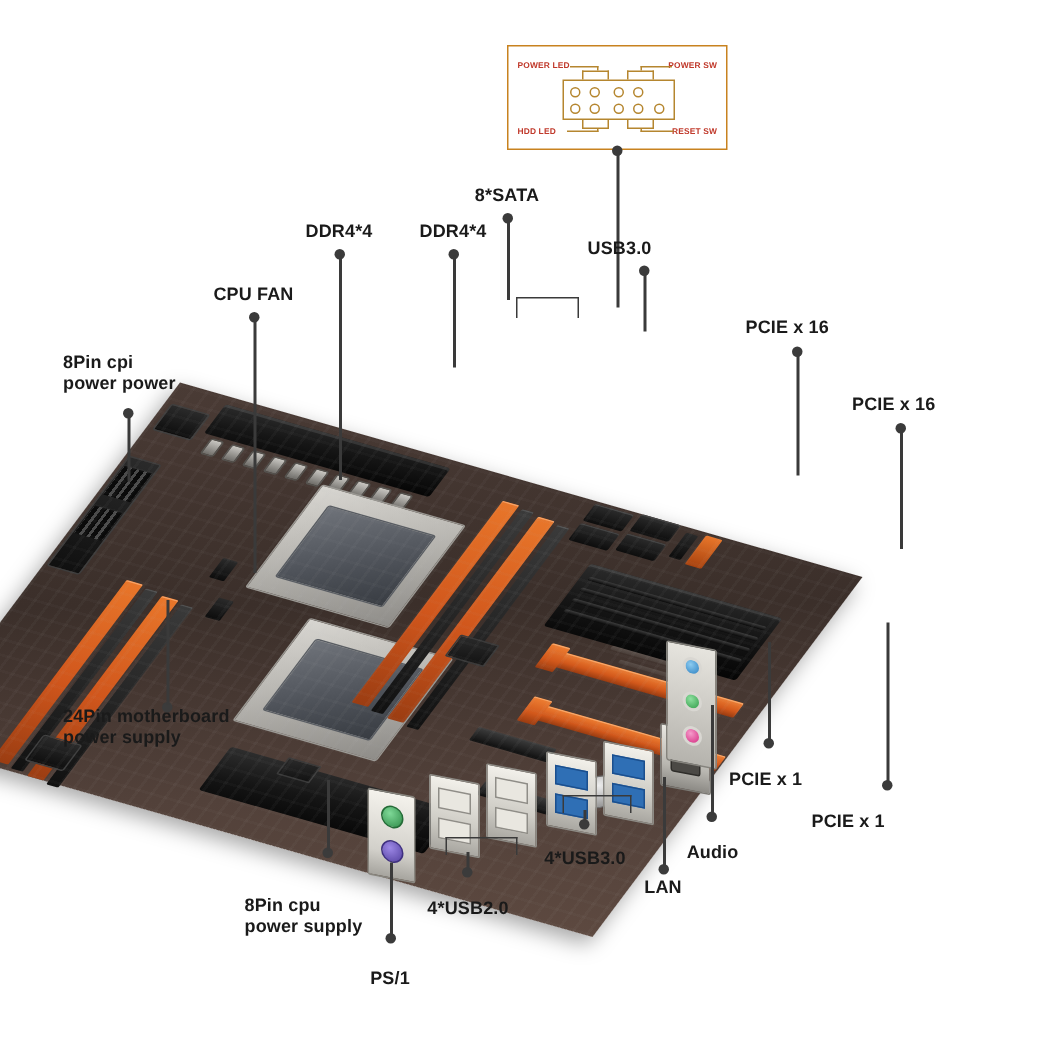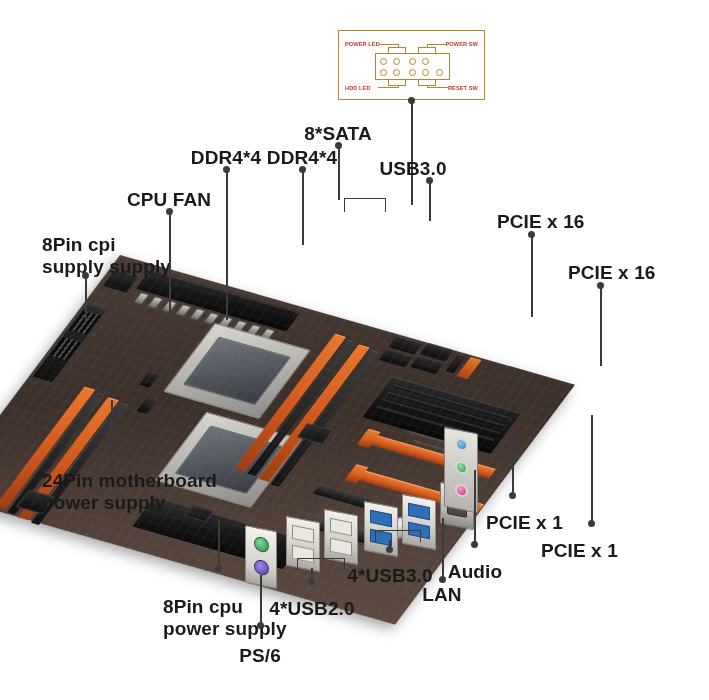--- a/index.html
+++ b/index.html
@@ -15,21 +15,21 @@
     height: 700px;
     background: #ffffff;
     overflow: hidden;
   }
 
   
   .label {
     position: absolute;
     font-family: "Liberation Sans", sans-serif;
     font-weight: bold;
-    font-size: 19px;
+    font-size: 12px;
     line-height: 1.18;
     color: #1a1a1a;
     white-space: pre;
     letter-spacing: .1px;
   }
   .label.c  { text-align: center; }
   .label.l  { text-align: left; }
 
   
   .leader {
@@ -375,21 +375,21 @@
   </div>
 
   <div style="position:absolute; left:444px; top:430px; width:34px; height:80px; transform:skewY(11deg);
               background:linear-gradient(180deg,#e6e4de,#b5b3ad); border:1px solid #85837d; border-radius:2px;">
     <div class="jack" style="left:10px; top:7px;  background:radial-gradient(circle at 38% 34%,#8ccbf0,#2b7fc0);"></div>
     <div class="jack" style="left:10px; top:30px; background:radial-gradient(circle at 38% 34%,#8fe0a0,#2f9a46);"></div>
     <div class="jack" style="left:10px; top:53px; background:radial-gradient(circle at 38% 34%,#f59ccb,#d4287f);"></div>
   </div>
 
   <div class="label l" style="left:42px; top:234px;">8Pin cpi
-supply supply</div>
+power power</div>
   <div class="dot" style="left:82px; top:272px;"></div>
   <div class="leader v" style="left:85px; top:276px; height:45px;"></div>
 
   <div class="label c" style="left:126px; top:189px; width:86px;">CPU FAN</div>
   <div class="dot" style="left:166px; top:208px;"></div>
   <div class="leader v" style="left:169px; top:212px; height:170px;"></div>
 
   <div class="label c" style="left:190px; top:147px; width:72px;">DDR4*4</div>
   <div class="dot" style="left:223px; top:166px;"></div>
   <div class="leader v" style="left:226px; top:170px; height:150px;"></div>
@@ -418,21 +418,21 @@
   <div class="label l" style="left:42px; top:470px;">24Pin motherboard
 power supply</div>
   <div class="dot" style="left:108px; top:468px;"></div>
   <div class="leader v" style="left:111px; top:400px; height:70px;"></div>
 
   <div class="label l" style="left:163px; top:596px;">8Pin cpu
 power supply</div>
   <div class="dot" style="left:215px; top:565px;"></div>
   <div class="leader v" style="left:218px; top:520px; height:47px;"></div>
 
-  <div class="label c" style="left:222px; top:645px; width:76px;">PS/6</div>
+  <div class="label c" style="left:222px; top:645px; width:76px;">PS/1</div>
   <div class="dot" style="left:257px; top:622px;"></div>
   <div class="leader v" style="left:260px; top:575px; height:49px;"></div>
 
   <div class="label c" style="left:268px; top:598px; width:88px;">4*USB2.0</div>
   <div class="dot" style="left:308px; top:578px;"></div>
   <div class="leader v" style="left:311px; top:568px; height:12px;"></div>
   <div class="bracket" style="left:297px; top:558px; width:48px; height:12px;"></div>
 
   <div class="label c" style="left:344px; top:565px; width:92px;">4*USB3.0</div>
   <div class="dot" style="left:386px; top:546px;"></div>

